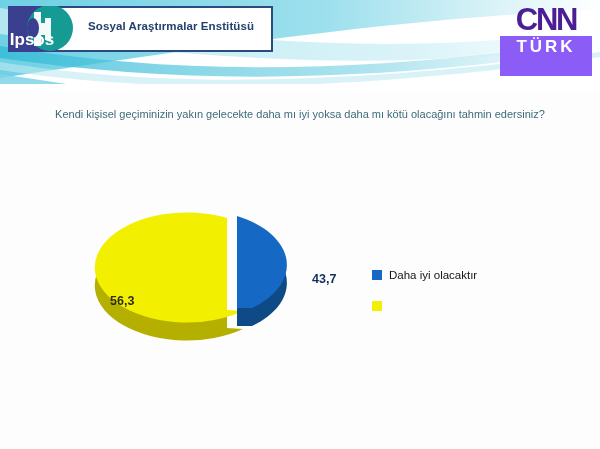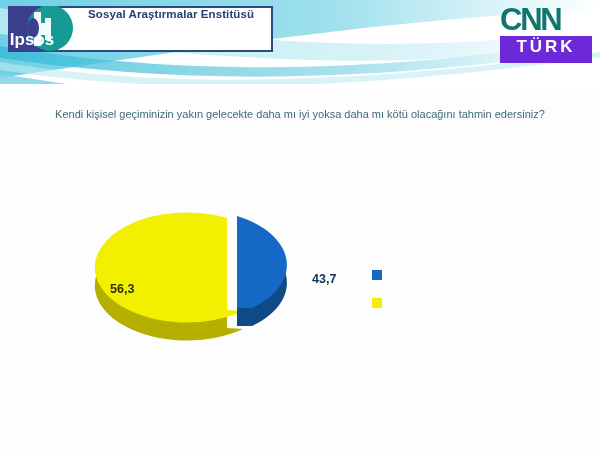--- a/index.html
+++ b/index.html
@@ -31,44 +31,44 @@
     border:2px solid #2b4a7d;
     box-sizing:border-box;
     z-index:6;
   }
   .ipsos-mark{
     position:absolute;left:-2px;top:-2px;
     width:68px;height:46px;
     overflow:hidden;
   }
   .ipsos-caption{
-    position:absolute;left:78px;top:0;
+    position:absolute;left:78px;top:12px;
     font-size:11.5px;font-weight:bold;color:#24406e;
     letter-spacing:.1px;white-space:nowrap;
   }
 
   
   .cnn-logo{
     position:absolute;right:8px;top:4px;
     width:92px;height:54px;z-index:6;
   }
   .cnn-word{
     font-family:"Liberation Sans", sans-serif;
-    font-weight:bold;font-size:31px;color:#0f766e;
+    font-weight:bold;font-size:31px;color:#4c1d95;
     letter-spacing:-2.2px;line-height:31px;
-    text-align:left;
+    text-align:center;
     -webkit-text-stroke:0;
   }
   .turk-bar{
-    background:#6d28d9;
+    background:#8b5cf6;
     color:#ffffff;
     font-weight:bold;font-size:17px;
     letter-spacing:3px;
     text-align:center;
-    padding:1px 0 6px 0;
+    padding:1px 0 19px 0;
     margin-top:1px;
   }
 
   
   .question{
     position:absolute;left:40px;top:103px;width:520px;
     text-align:center;
     font-size:11px;color:#3e6a78;
     line-height:22px;
   }
@@ -86,21 +86,21 @@
     position:absolute;left:80px;top:210px;width:300px;height:175px;
   }
   .pie-svg{display:block;}
 
   .slice-label{
     position:absolute;
     font-size:12.5px;font-weight:bold;
     color:#1c2e52;
   }
   .label-blue{left:232px;top:62px;color:#10305c;}
-  .label-yellow{left:30px;top:72px;color:#2e2e17;}
+  .label-yellow{left:30px;top:84px;color:#2e2e17;}
 
   
   .legend{
     position:absolute;left:372px;top:268px;width:160px;
   }
   .legend-row{
     display:flex;align-items:flex-start;
     margin-bottom:16px;
   }
   .legend-key{
@@ -183,19 +183,20 @@
       </g>
     </svg>
 
     <div class="slice-label label-blue">43,7</div>
     <div class="slice-label label-yellow">56,3</div>
   </div>
 
   <div class="legend">
     <div class="legend-row">
       <span class="legend-key" style="background:#1568c4"></span>
+      <span class="legend-text">Daha iyi olacaktır</span>
     </div>
     <div class="legend-row">
       <span class="legend-key" style="background:#f2ef00"></span>
     </div>
   </div>
 
 </div>
 
 </body></html>

